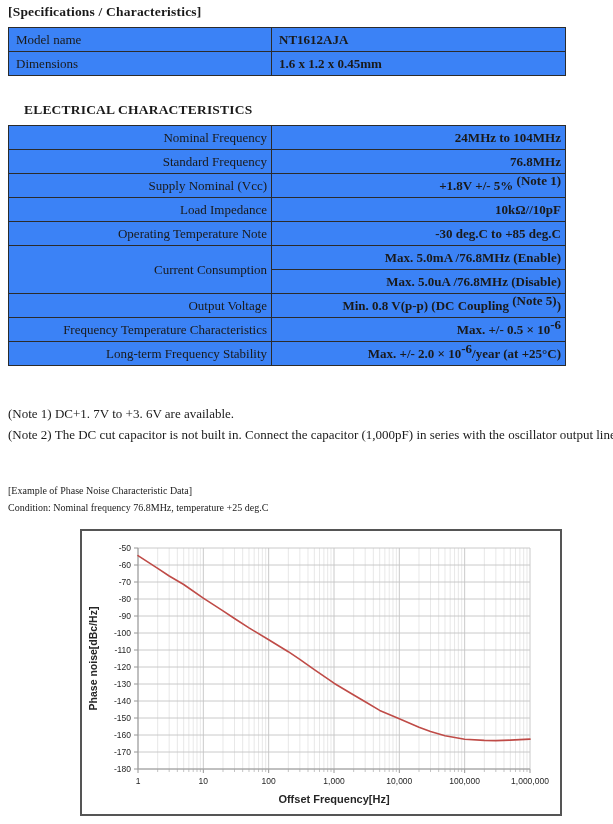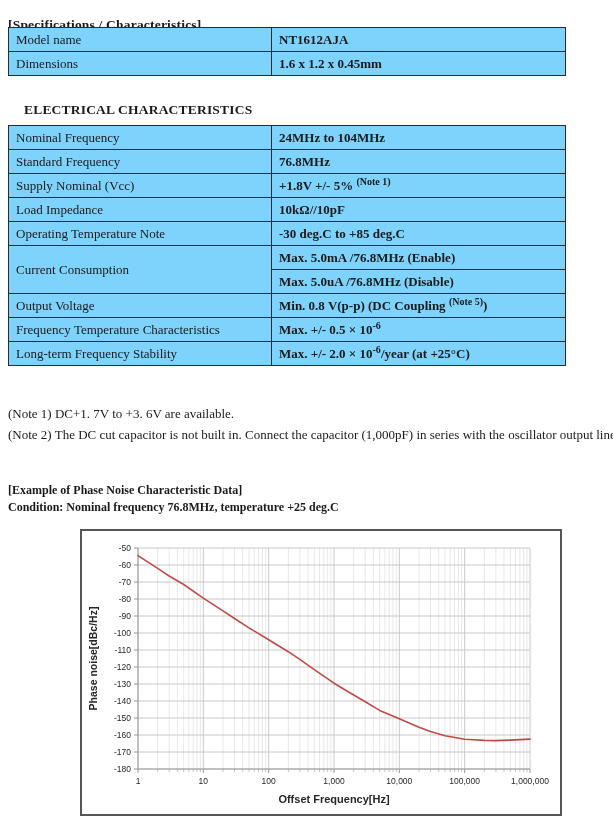--- a/index.html
+++ b/index.html
@@ -6,55 +6,55 @@
   html,body { background:#fff; }
   body {
     width:613px; height:824px; position:relative; overflow:hidden;
     font-family:"Liberation Serif", serif; color:#1a1a1a;
   }
   .abs { position:absolute; }
   .doc-heading { font-weight:bold; font-size:13.5px; letter-spacing:.2px; }
   table.spec { border-collapse:collapse; width:557px; table-layout:fixed; }
   table.spec td {
     border:1px solid #2b2b2b; height:24px; font-size:13px;
-    padding:1px 4px 1px 7px; vertical-align:middle; background:#7dd3fc;
+    padding:1px 4px 1px 7px; vertical-align:middle; background:#3b82f6;
   }
   table.spec td.lbl { width:263px; }
   table.spec td.val { width:294px;font-weight:bold; }
   td.rowspan-top { vertical-align:top; padding-top:4px; }
-  sup.note { font-size:10px; vertical-align:super; line-height:0; }
+  sup.note { font-size:13px; vertical-align:super; line-height:0; }
   .notes p { font-size:13px; line-height:17px; text-align:justify; margin-bottom:4px; width:649px; }
-  .example p { font-size:12px; line-height:17px;font-weight:bold; }
+  .example p { font-size:10px; line-height:17px; }
   .chart-box {
     left:80px; top:529px; width:482px; height:287px;
     border:2px solid #555; background:#fff;
   }
   svg text { font-family:"Liberation Sans", sans-serif; fill:#262626; }
 </style>
 </head>
 <body>
 
-<div class="abs doc-heading" style="left:8px; top:17px;">[Specifications / Characteristics]</div>
+<div class="abs doc-heading" style="left:8px; top:4px;">[Specifications / Characteristics]</div>
 
 <table class="spec abs" style="left:8px; top:27px;">
   <tbody id="spec-tbody">
       <tr>
         <td class="lbl">Model name</td>
         <td class="val">NT1612AJA</td>
       </tr>
       <tr>
         <td class="lbl">Dimensions</td>
         <td class="val">1.6 x 1.2 x 0.45mm</td>
       </tr>
     </tbody>
 </table>
 
 <div class="abs doc-heading" style="left:24px; top:102px;">ELECTRICAL CHARACTERISTICS</div>
 
-<table class="spec abs" style="left:8px; top:125px;">
+<table class="spec abs" style="left:8px; top:125px;text-align:right;">
   <tbody id="elec-tbody">
       <tr>
         <td class="lbl">Nominal Frequency</td>
         <td class="val">24MHz to 104MHz</td>
       </tr>
       <tr>
         <td class="lbl">Standard Frequency</td>
         <td class="val">76.8MHz</td>
       </tr>
       <tr>

